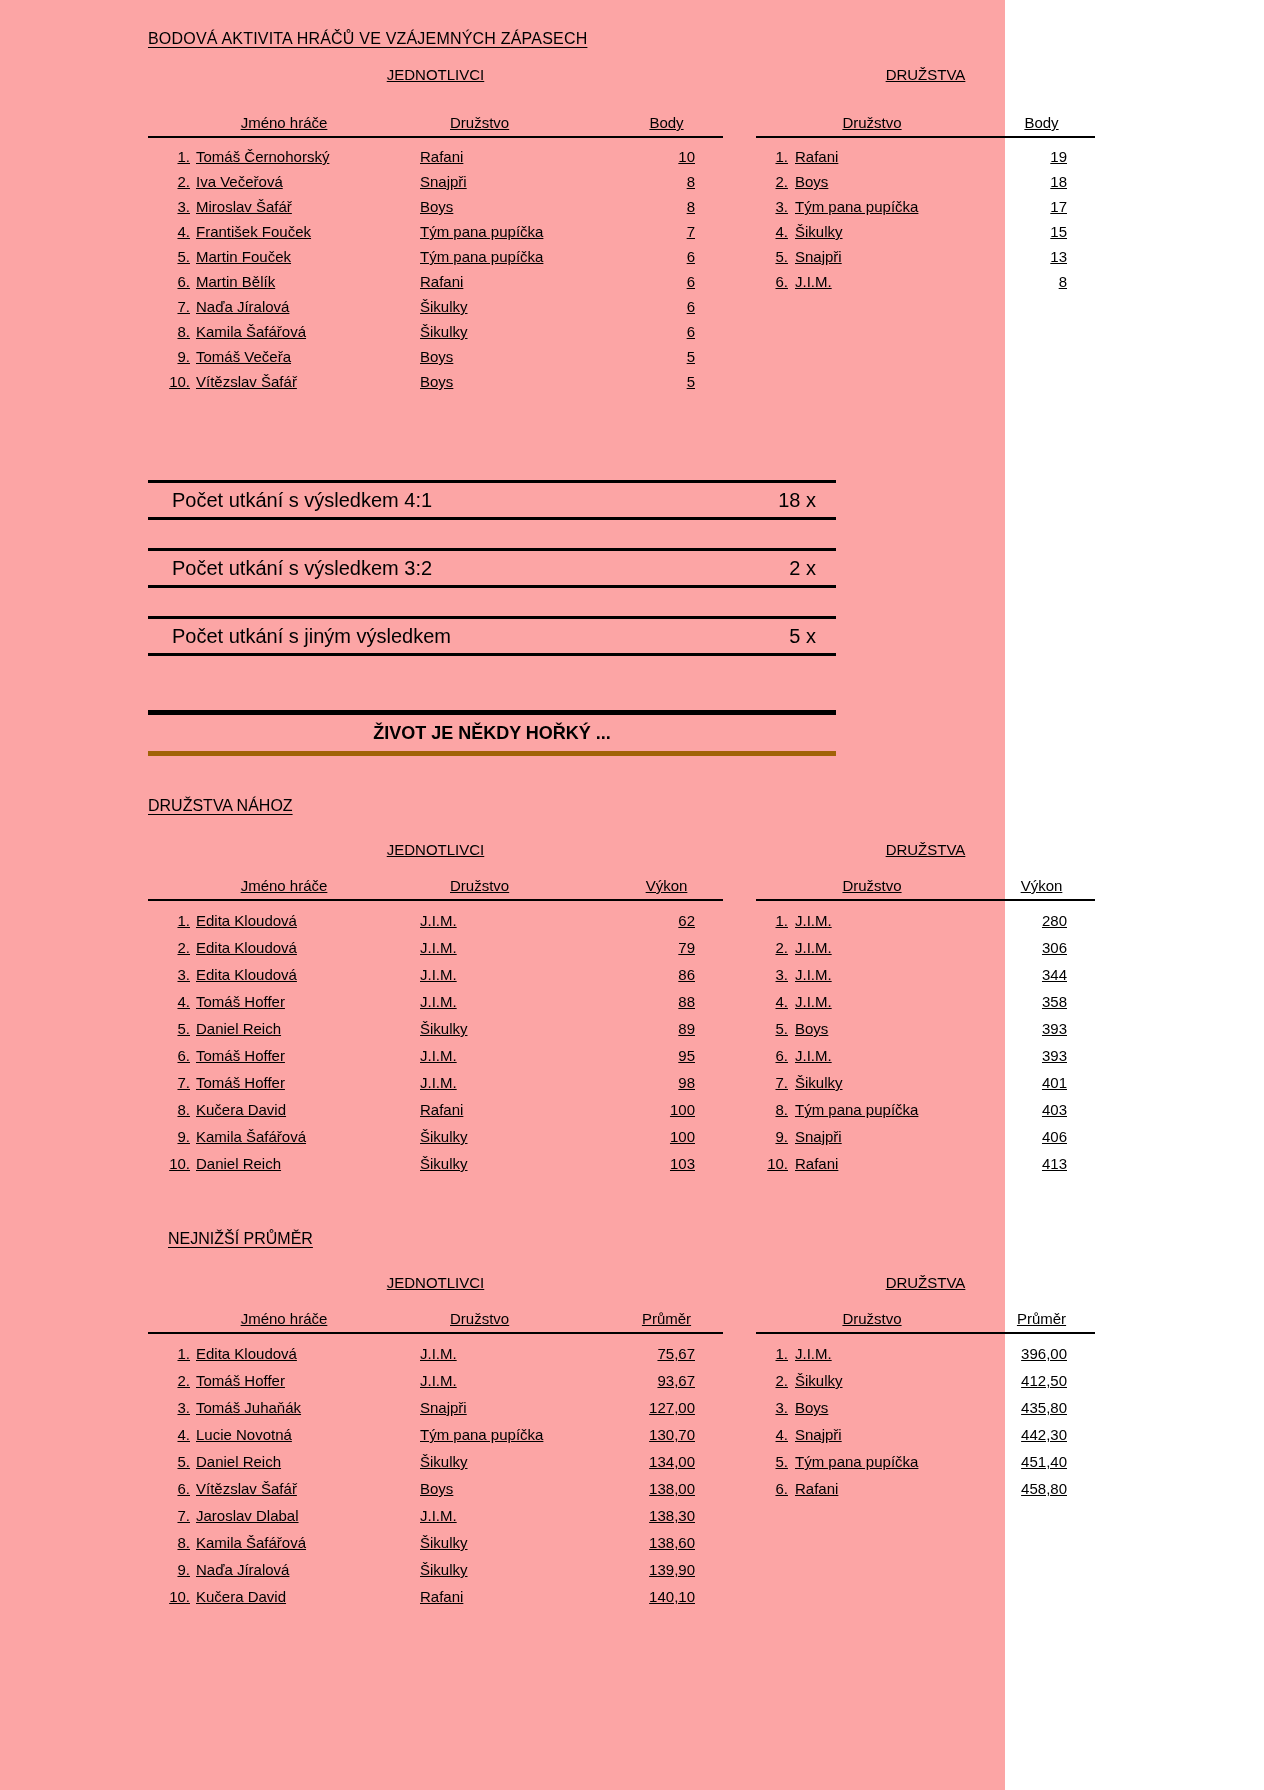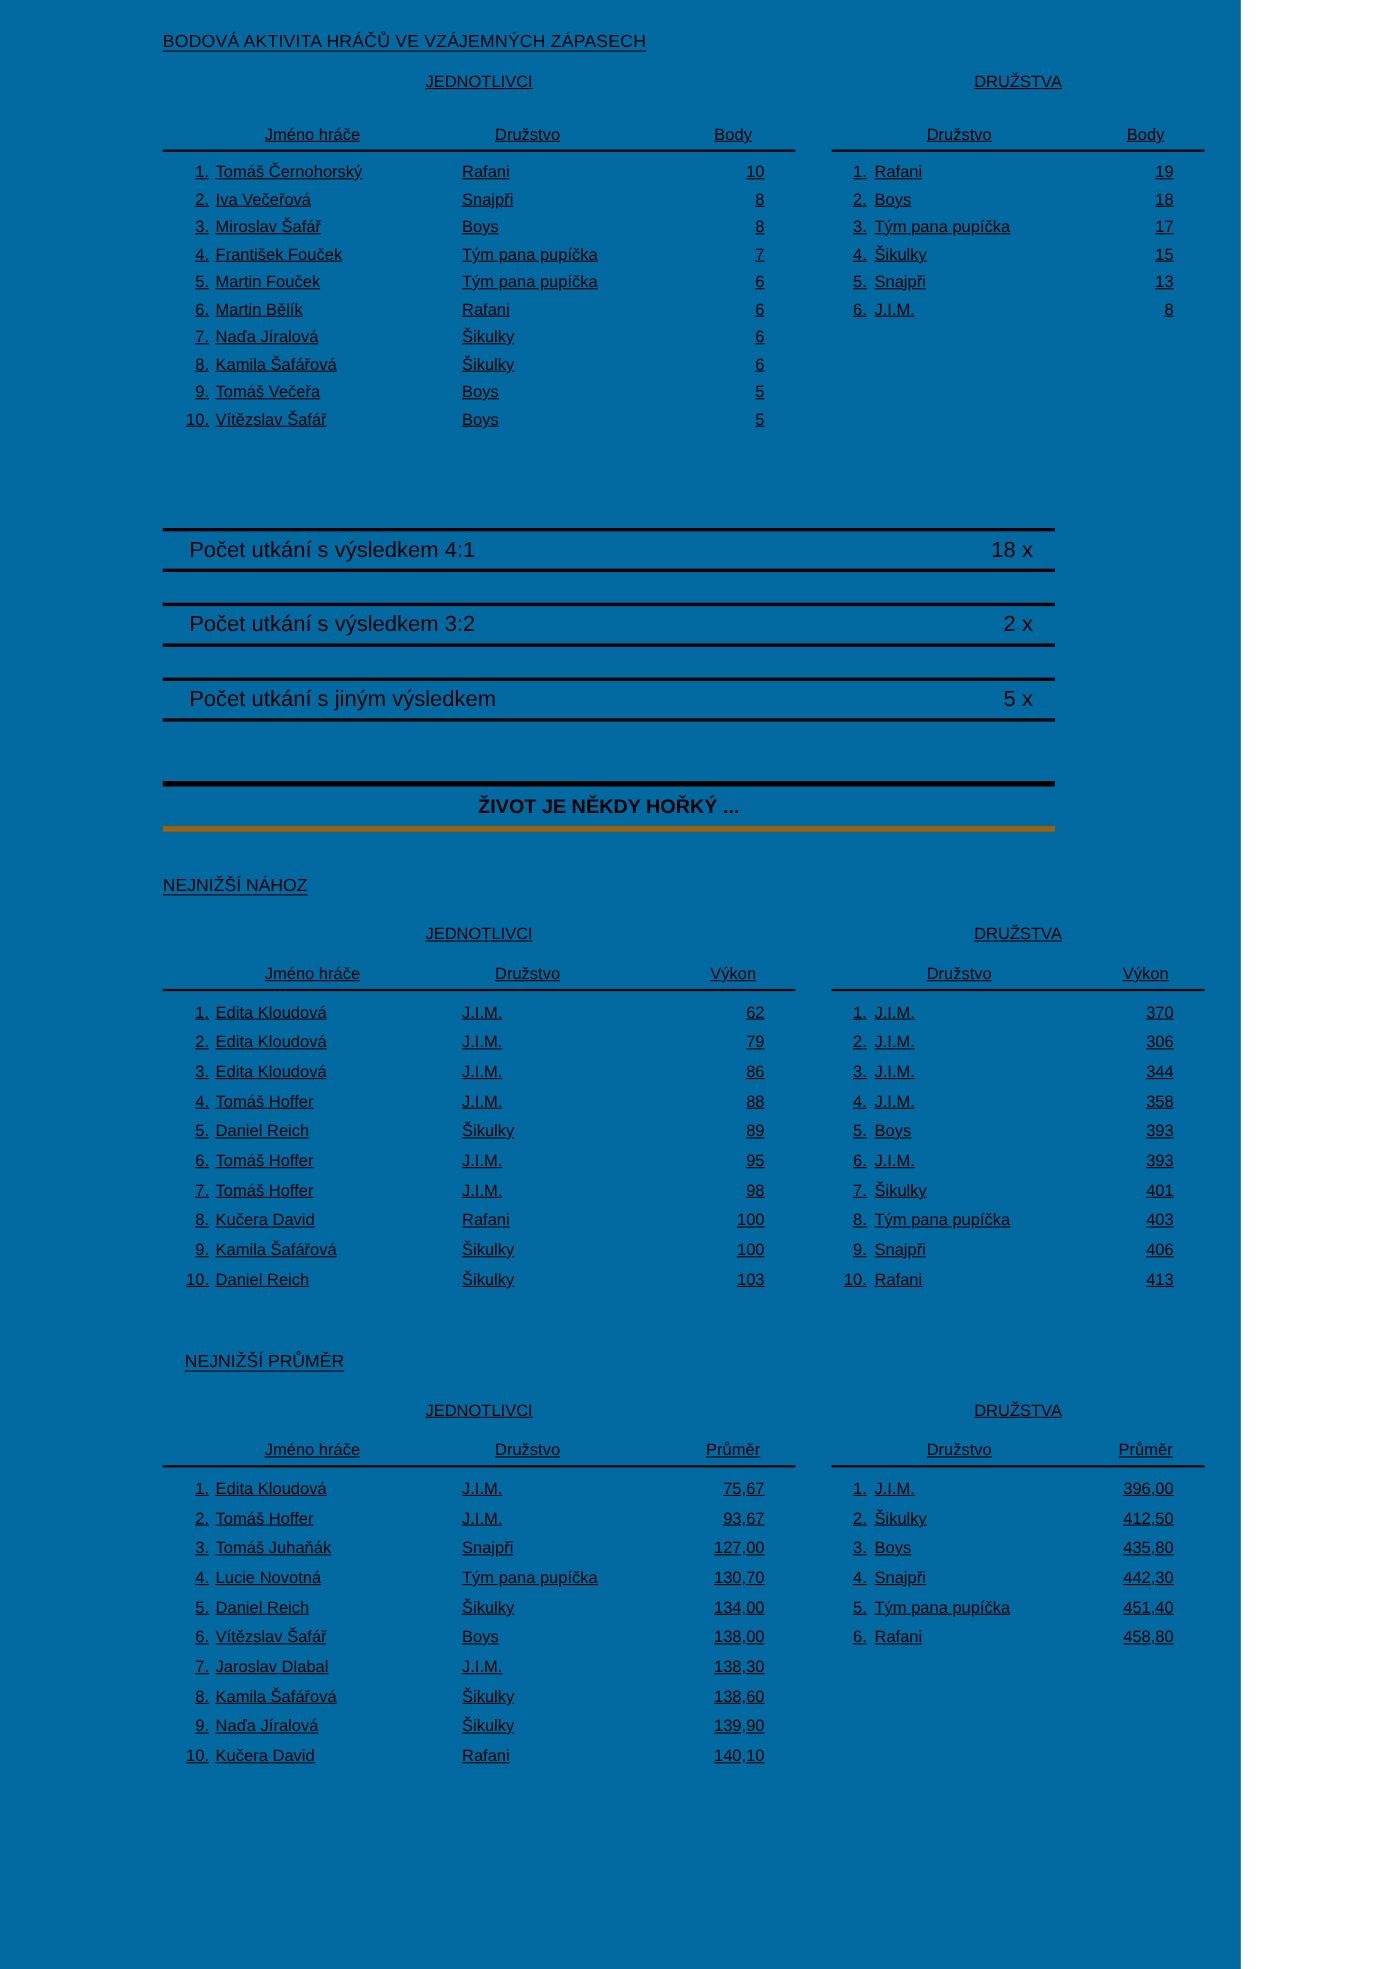--- a/index.html
+++ b/index.html
@@ -1,21 +1,21 @@
 <!DOCTYPE html>
 <html><head>
 <meta charset="utf-8">
 <style>
   * { margin:0; padding:0; box-sizing:border-box; }
   html,body { background:#ffffff; }
   body {
     width:1264px; height:1790px; overflow:hidden;
     color:#000; font-family:"Liberation Sans", sans-serif;
   }
-  .page { position:relative; width:1128px; height:1790px; background:#0369a1; padding:30px 169px 0 148px; }
+  .page { position:relative; width:1005px; height:1790px; background:#fca5a5; padding:30px 169px 0 148px; }
 
   .doc-title {
     font-size:16px; line-height:18px; letter-spacing:0.2px;
     text-decoration:underline; text-underline-offset:3px;
     width:fit-content;
   }
 
   
   .pair { display:flex; align-items:flex-start;text-decoration:underline; }
   .pair-1 { margin-top:18px; }
@@ -229,21 +229,21 @@
       <div class="bar">
         <span class="bar-label">Počet utkání s jiným výsledkem</span>
         <span class="bar-value">5 x</span>
       </div>
     </div>
 
   <div class="banner">
     <span>ŽIVOT JE NĚKDY HOŘKÝ ...</span>
   </div>
 
-  <div class="headline headline-1">NEJNIŽŠÍ NÁHOZ</div>
+  <div class="headline headline-1">DRUŽSTVA NÁHOZ</div>
 
   <div class="pair pair-2">
     <div class="col-ind">
       <div class="tbl-heading">JEDNOTLIVCI</div>
       <div class="thead">
         <span class="h-name">Jméno hráče</span>
         <span class="h-team">Družstvo</span>
         <span class="h-val">Výkon</span>
       </div>
       <div class="trows rows-27">
@@ -323,21 +323,21 @@
       <div class="tbl-heading">DRUŽSTVA</div>
       <div class="thead">
         <span class="h-team">Družstvo</span>
         <span class="h-val">Výkon</span>
       </div>
       <div class="trows rows-27">
 
           <div class="trow">
             <span class="c-rank">1.</span>
             <span class="c-team">J.I.M.</span>
-            <span class="c-val">370</span>
+            <span class="c-val">280</span>
           </div>
 
           <div class="trow">
             <span class="c-rank">2.</span>
             <span class="c-team">J.I.M.</span>
             <span class="c-val">306</span>
           </div>
 
           <div class="trow">
             <span class="c-rank">3.</span>

